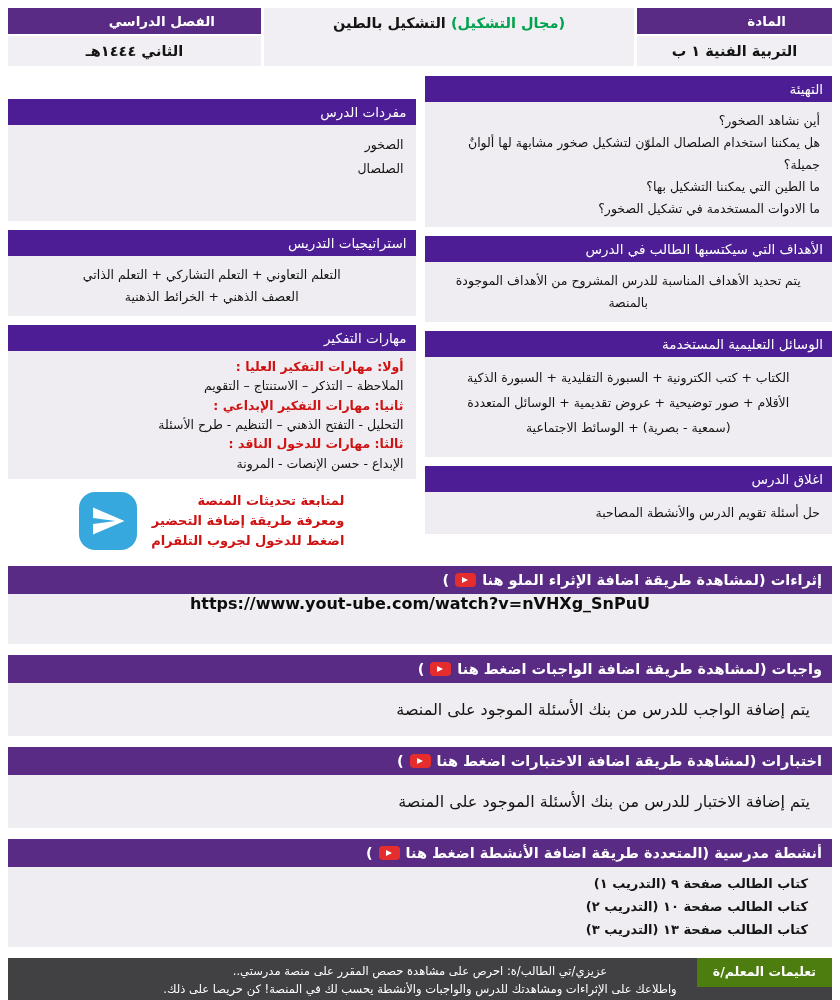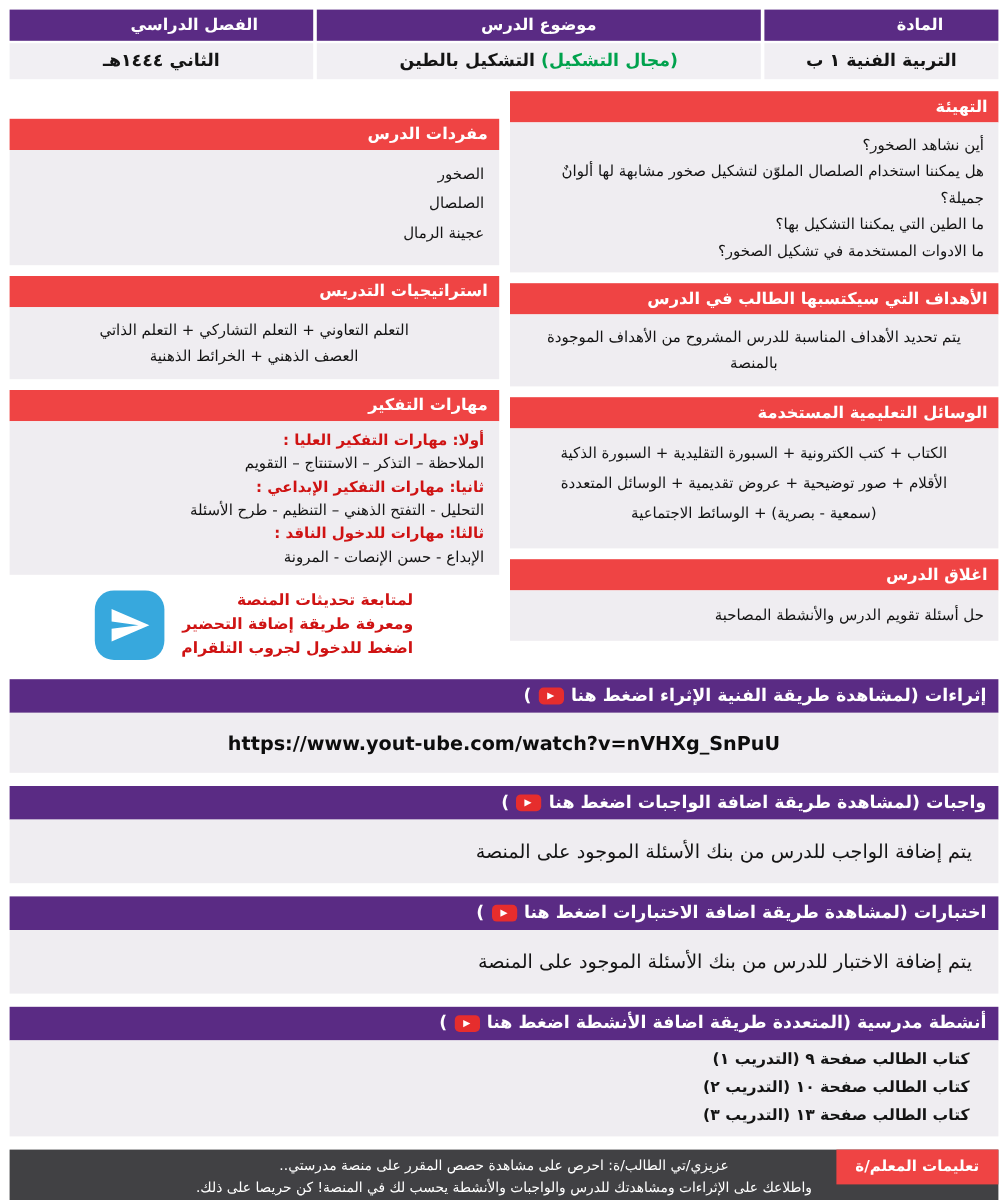--- a/index.html
+++ b/index.html
@@ -18,21 +18,21 @@
          padding:5px 46px 5px 10px;text-align:right}
   .tcol.topic .thead{text-align:center;padding:5px 10px}
   .tval{background:#f1eff3;font-weight:bold;font-size:14.5px;text-align:center;
         padding:7px 8px;flex:1}
   .green{color:#00a24d}
 
   
   .cols{display:flex;gap:9px;margin-bottom:12px}
   .col{flex:1;display:flex;flex-direction:column;gap:9px}
   .col.left > .box:first-child{margin-top:23px}
-  .box-hdr{background:#ef4444;color:#fff;font-weight:bold;font-size:13.5px;
+  .box-hdr{background:#4c1d95;color:#fff;font-weight:normal;font-size:13.5px;
            padding:5px 9px;text-align:right}
   .box-body{background:#efedf1;font-size:12.5px;padding:8px 12px;line-height:1.75}
   .ta-r{text-align:right}
   .ta-c{text-align:center}
   .pad-r{}
   .media-body{line-height:2.0;min-height:100px}
   .hook-body{min-height:118px}
   .vocab-body{line-height:1.95;min-height:96px}
   .think-body{line-height:1.55;padding:6px 12px}
   .red-line{color:#cf1313;font-weight:bold}
@@ -50,43 +50,42 @@
 
   
   .band{margin-bottom:11px}
   .band-hdr{background:#5a2b84;color:#fff;font-weight:bold;font-size:14.5px;
             padding:6px 10px;text-align:right;display:flex;align-items:center;cursor:pointer}
   .yt{display:inline-flex;align-items:center;justify-content:center;width:21px;height:14px;
       background:#e62d2d;border-radius:4px;margin:0 6px;flex:0 0 auto}
   .yt::after{content:"";width:0;height:0;border-top:3.5px solid transparent;
              border-bottom:3.5px solid transparent;border-left:6px solid #fff;margin-left:-1px}
   .band-body{background:#efedf1}
-  .band-body.center{display:flex;align-items:center;justify-content:center;min-height:50px}
+  .band-body.center{display:flex;align-items:flex-start;justify-content:center;min-height:50px}
   .url{color:#0d0d0d;font-weight:bold;font-size:16px;direction:ltr;unicode-bidi:embed;cursor:pointer}
   .band-line{font-weight:normal;font-size:16px;text-align:right;padding:17px 22px}
   .acts{padding:6px 24px;font-weight:bold;font-size:13px;line-height:1.75;text-align:right}
 
   
   .footer{position:relative;background:#414144;color:#fff;min-height:40px;
           padding:5px 10px 4px;text-align:center;font-size:11.5px;line-height:1.55}
-  .footer-label{position:absolute;top:0;right:0;background:#ef4444;color:#fff;
+  .footer-label{position:absolute;top:0;right:0;background:#4d7c0f;color:#fff;
                 font-weight:bold;font-size:12.5px;padding:4px 16px 5px}
 </style>
 </head>
 <body>
 
 <div class="page">
 
   <div class="top-table">
     <div class="tcol subject">
       <div class="thead">المادة</div>
       <div class="tval">التربية الفنية ١ ب</div>
     </div>
     <div class="tcol topic">
-      <div class="thead">موضوع الدرس</div>
       <div class="tval">
         <span class="green">(مجال التشكيل)</span>
         <span>التشكيل بالطين</span>
       </div>
     </div>
     <div class="tcol term">
       <div class="thead">الفصل الدراسي</div>
       <div class="tval">الثاني ١٤٤٤هـ</div>
     </div>
   </div>
@@ -127,21 +126,20 @@
         </div>
       </section>
     </div>
 
     <div class="col left">
       <section class="box">
         <div class="box-hdr">مفردات الدرس</div>
         <div class="box-body ta-r pad-r vocab-body">
           <p>الصخور</p>
           <p>الصلصال</p>
-          <p>عجينة الرمال</p>
         </div>
       </section>
 
       <section class="box">
         <div class="box-hdr">استراتيجيات التدريس</div>
         <div class="box-body ta-c">
           <p>التعلم التعاوني + التعلم التشاركي + التعلم الذاتي</p>
           <p>العصف الذهني + الخرائط الذهنية</p>
         </div>
       </section>
@@ -168,21 +166,21 @@
           <svg viewBox="0 0 24 24" aria-hidden="true">
               <path d="M2 21l21-9L2 3v7l15 2-15 2z" fill="#ffffff"></path>
             </svg>
         </span>
       </div>
     </div>
   </div>
 
   <section class="band">
     <div class="band-hdr">
-      <span>إثراءات (لمشاهدة طريقة الفنية الإثراء اضغط هنا</span>
+      <span>إثراءات (لمشاهدة طريقة اضافة الإثراء الملو هنا</span>
       <span class="yt"></span>
       <span>)</span>
     </div>
     <div class="band-body center">
       <span class="url" dir="ltr">https://www.yout-ube.com/watch?v=nVHXg_SnPuU</span>
     </div>
   </section>
 
   <section class="band">
     <div class="band-hdr">

